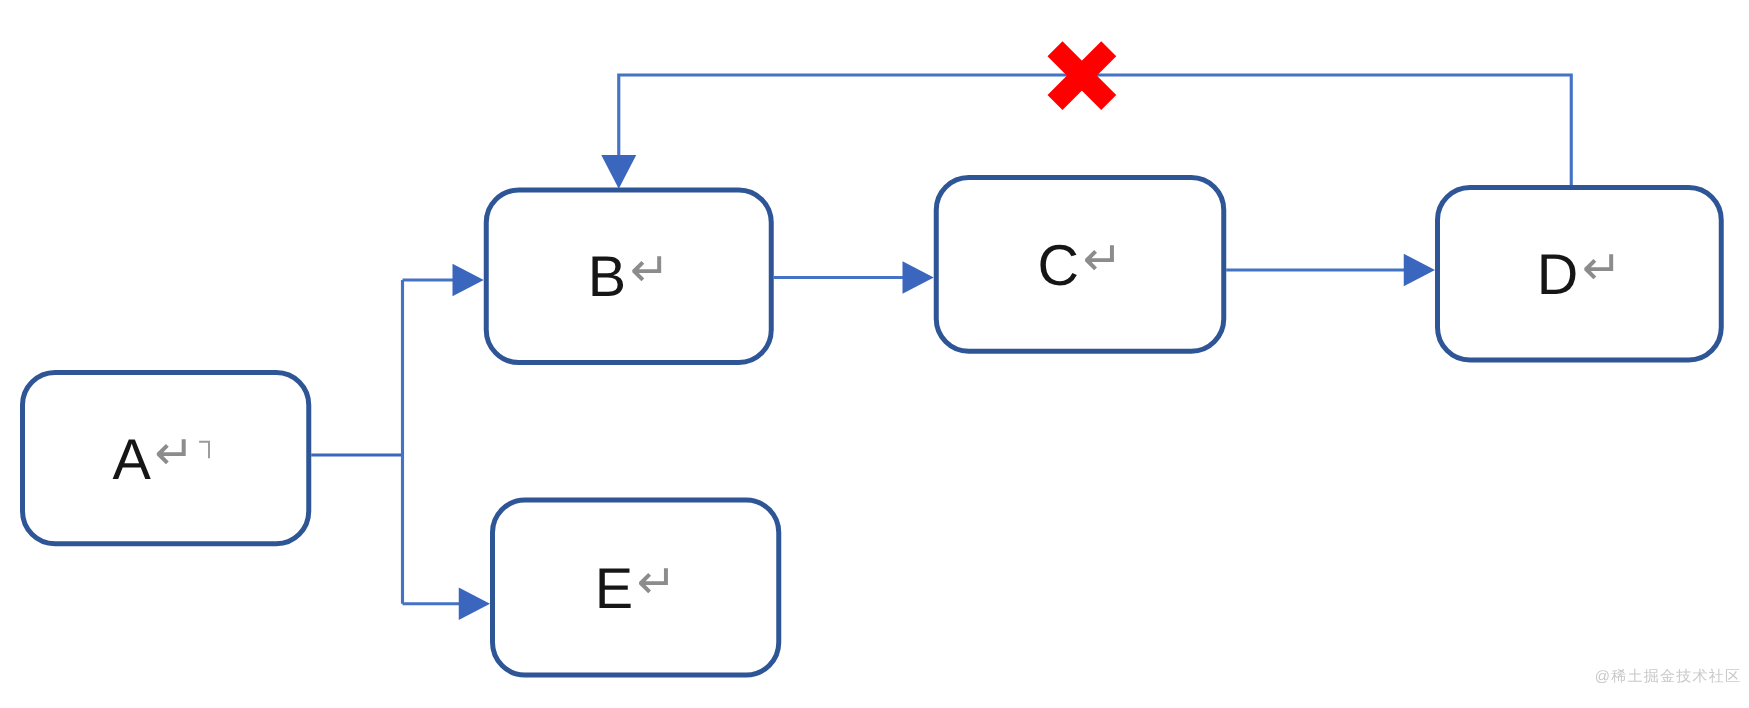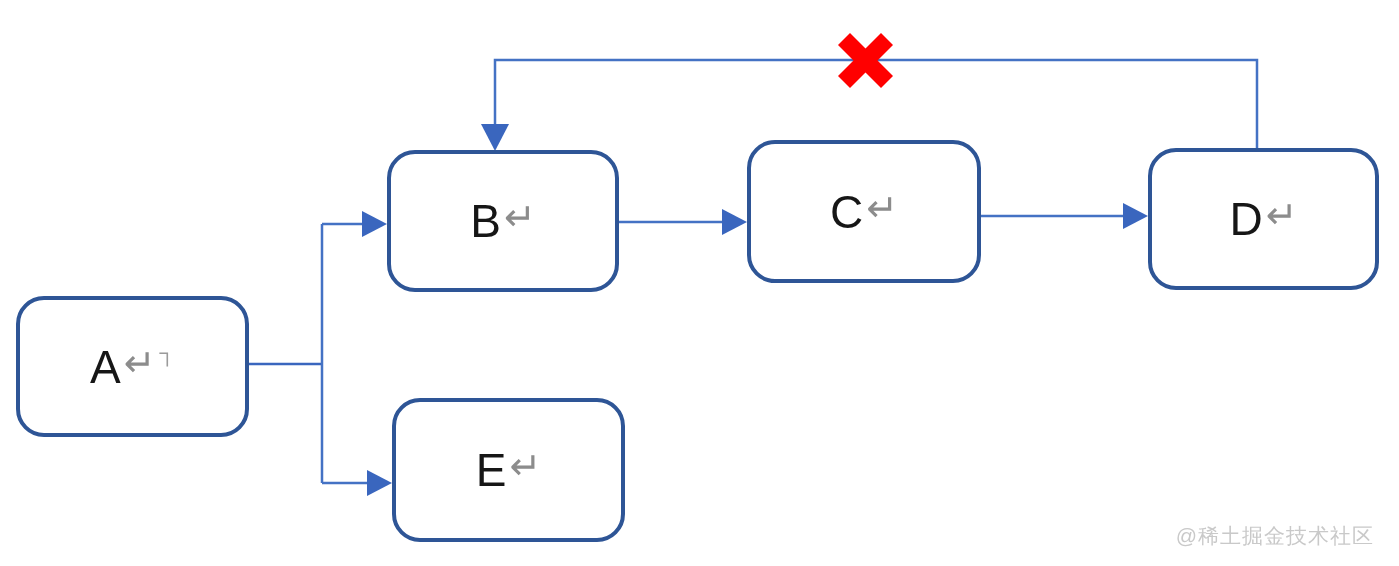--- a/index.html
+++ b/index.html
@@ -55,23 +55,23 @@
   .caret-mark {
     font-size: 22px;
     color: #9B9B9B;
     line-height: 1;
     position: relative;
     top: -14px;
     margin-left: 4px;
   }
   .watermark {
     position: absolute;
-    right: 25px;
+    right: 6px;
     bottom: 16px;
-    font-size: 21px;
+    font-size: 12px;
     color: #C9C9C9;
     letter-spacing: 1px;
     user-select: none;
   }
 </style>
 </head>
 <body>
 
 <div class="canvas">
 

